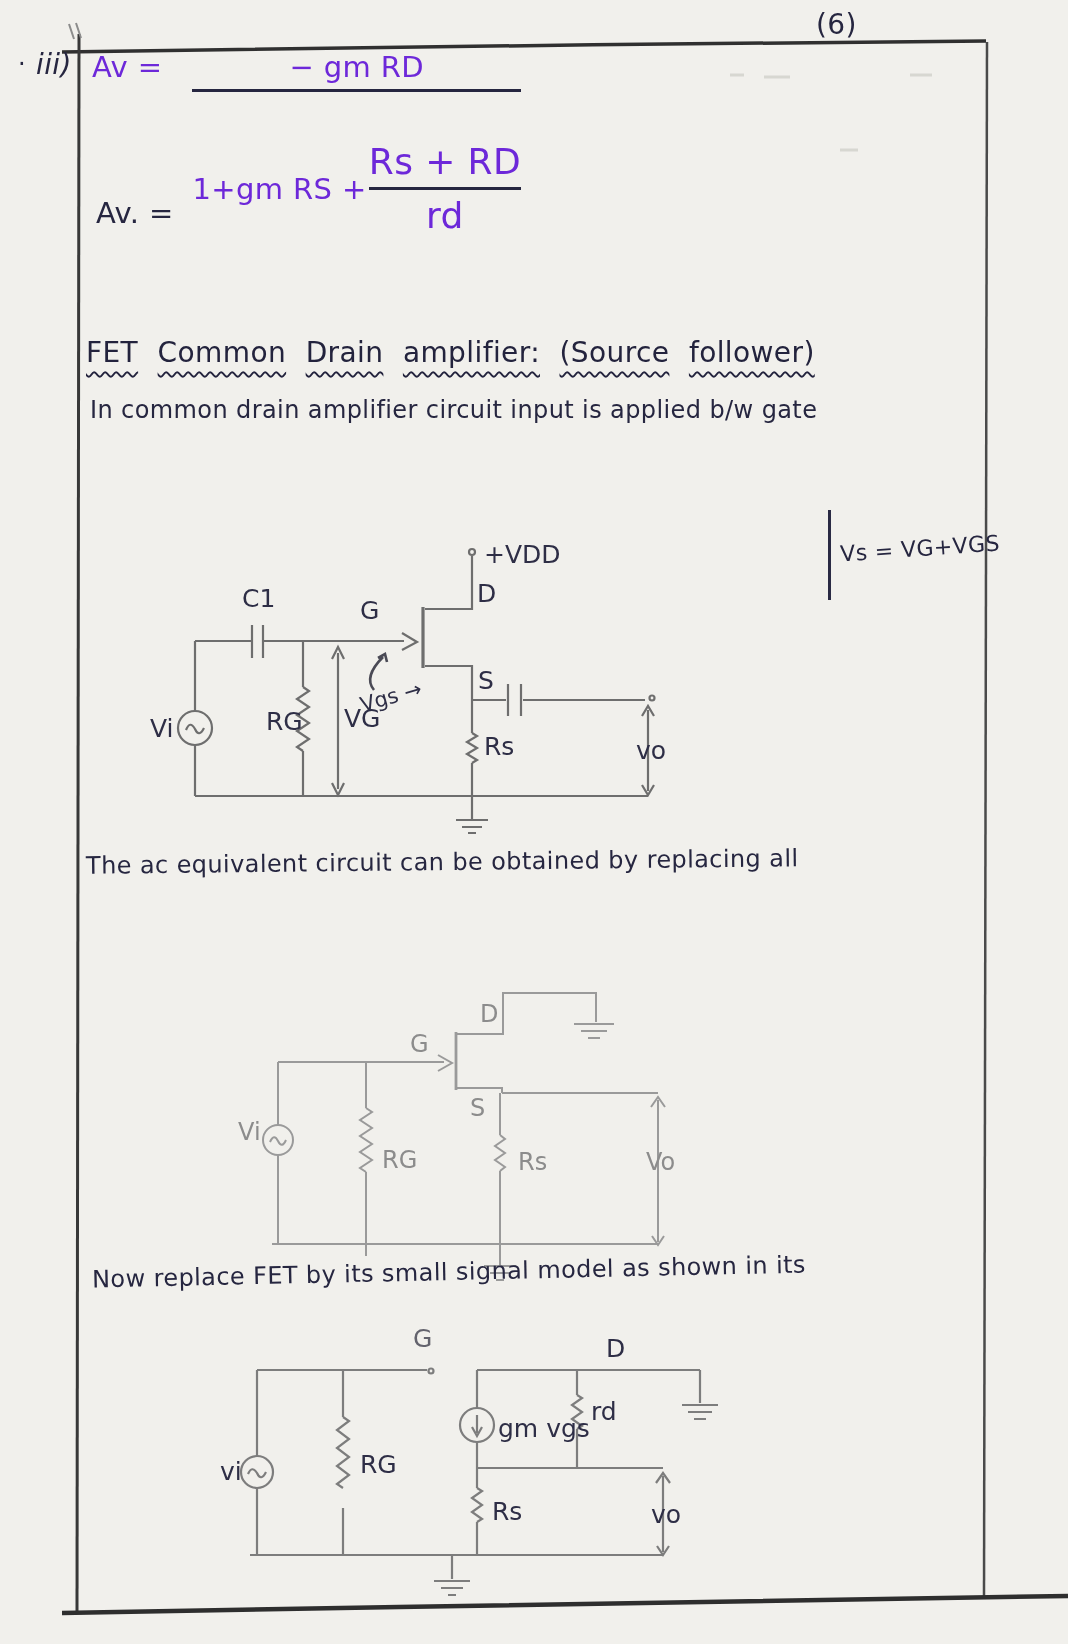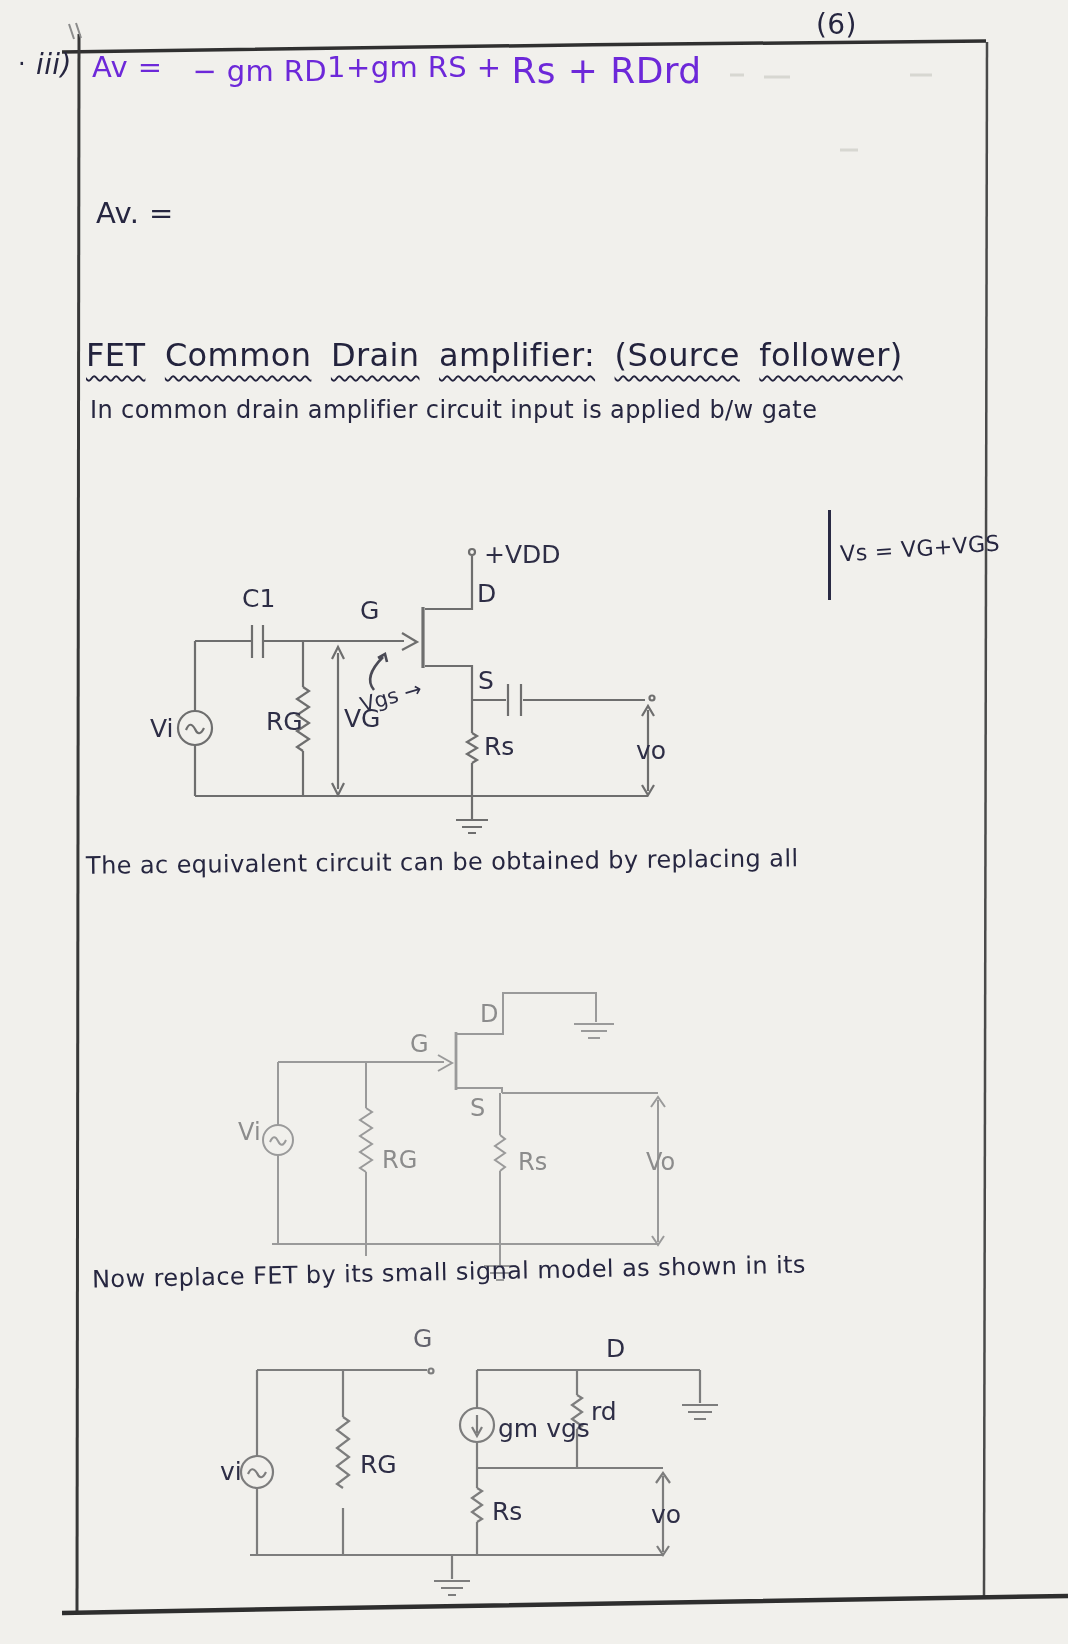--- a/index.html
+++ b/index.html
@@ -2,27 +2,27 @@
 <html><head>
 <meta charset="utf-8">
 <style>
   html,body{margin:0;padding:0;background:#e8e7e3;}
   #page{position:relative;width:1068px;height:1644px;background:#f1f0ec;overflow:hidden;
         font-family:"DejaVu Sans",sans-serif;}
   .pos{position:absolute;}
   .ink{color:#262640;}
   .hw{font-family:"DejaVu Sans",sans-serif;letter-spacing:.4px;}
   .para{font-size:24px;color:#262640;white-space:nowrap;}
-  .heading-word{font-size:32px;color:#23233d;margin-right:14px;
+  .heading-word{font-size:28px;color:#23233d;margin-right:14px;
       text-decoration:underline wavy #23233d 2px;text-underline-offset:9px;display:inline-block;}
   .formula{display:flex;align-items:flex-start;color:#6d28d9;font-size:29px;}
   .formula2{display:flex;align-items:flex-end;color:#262640;font-size:29px;}
-  .frac{display:inline-flex;flex-direction:row;align-items:center;}
+  .frac{display:inline-flex;flex-direction:column;align-items:center;}
   .frac .bar{align-self:stretch;border-top:3px solid #262640;margin:5px 0;height:0;}
-  .den-row{display:flex;align-items:flex-start;gap:10px;}
+  .den-row{display:flex;align-items:center;gap:2px;margin-top:44px;}
   .nested{font-size:36px;}
   svg text{font-family:"DejaVu Sans",sans-serif;}
   .note-line{width:3px;background:#2a2a44;}
 </style>
 </head>
 <body>
 
 <div id="page">
 
   <svg class="pos" style="left:0;top:0" width="1068" height="1644" viewBox="0 0 1068 1644">

